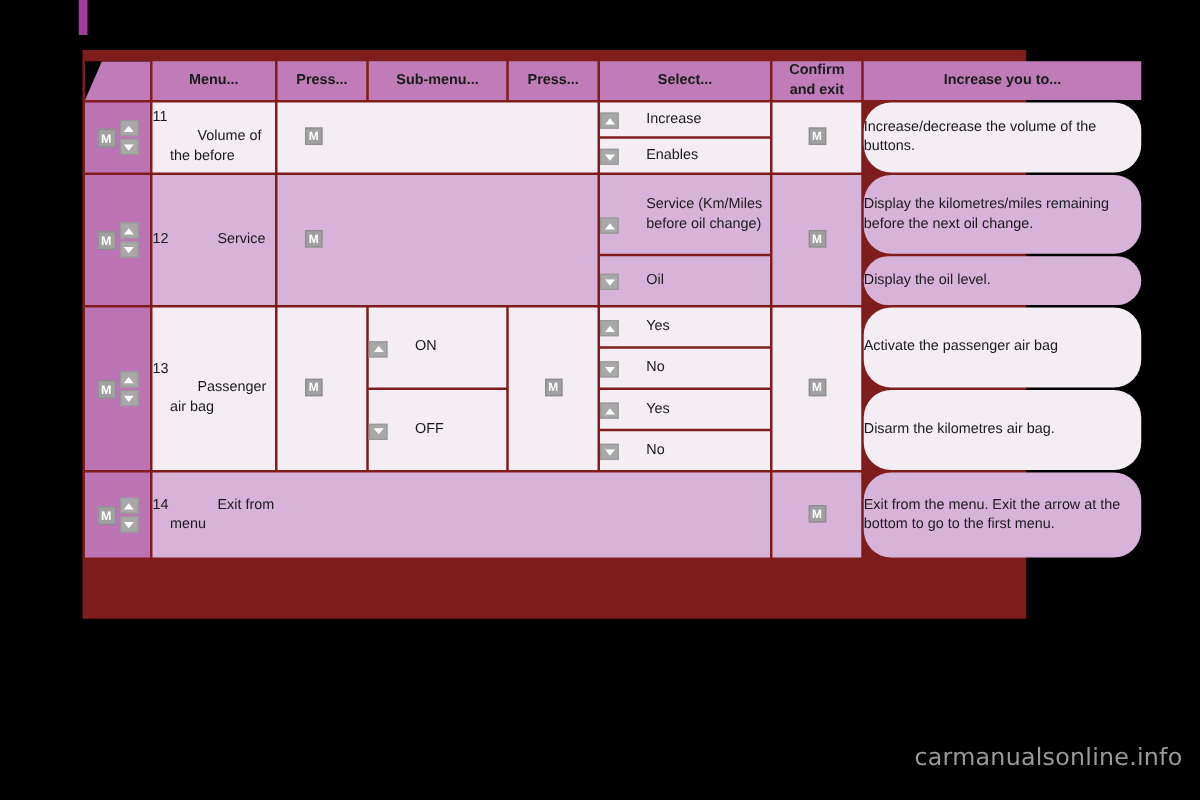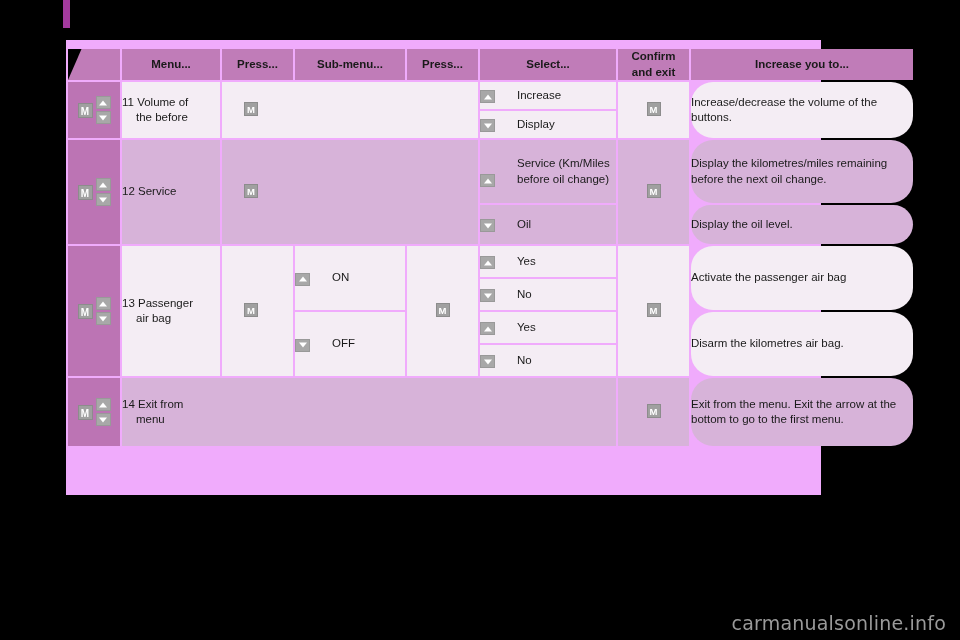--- a/index.html
+++ b/index.html
@@ -9,21 +9,21 @@
     overflow:hidden;position:relative;
   }
   
   #tab-marker{
     position:absolute;left:63px;top:0;width:7px;height:28px;
     background:#a33a9e;
   }
   
   #page-sheet{
     position:absolute;left:66px;top:40px;width:755px;height:455px;
-    background:#f0abfc;
+    background:#7f1d1d;
   }
   
   #menu-table{
     position:absolute;left:0px;top:7px;width:845px;
     border-collapse:separate;border-spacing:2px;
     table-layout:fixed;
   }
   #menu-table td,#menu-table th{
     padding:0;margin:0;vertical-align:middle;
     font-size:11.5px;color:#1a1a1a;line-height:1.35;
@@ -70,30 +70,30 @@
   .abtn.up::after{
     border-left:4px solid transparent;border-right:4px solid transparent;
     border-bottom:5px solid #ffffff;
   }
   .abtn.down::after{
     border-left:4px solid transparent;border-right:4px solid transparent;
     border-top:5px solid #ffffff;
   }
   .menucell{padding:6px 6px 6px 8px;}
   .menucell .num{font-weight:normal;}
-  .menucell .ml{display:inline-block;text-indent:0;}
+  .menucell .ml{display:inline-block;text-indent:0;margin-left:36px;}
   .menucell .l2{display:block;padding-left:14px;}
   .ctr{text-align:center;}
   .selcell{padding:5px 6px 5px 4px;}
   .sel-inner{display:flex;align-items:flex-end;gap:22px;}
   .desc{padding:7px 9px;border-radius:22px;}
   .confirmcell{text-align:center;}
   
   #watermark{
-    position:absolute;right:14px;bottom:6px;
+    position:absolute;right:14px;bottom:23px;
     color:#9a9a9a;font-size:19px;letter-spacing:.2px;
     font-family:"DejaVu Sans",sans-serif;
   }
 </style>
 </head>
 <body>
 
 <div id="tab-marker"></div>
 
 <div id="page-sheet">
@@ -158,21 +158,21 @@
         </td>
         <td class="pale confirmcell" rowspan="2">
           <span class="mbtn sm">M</span>
         </td>
         <td class="pale desc" rowspan="2">Increase/decrease the volume of the buttons.</td>
       </tr>
       <tr>
         <td class="pale selcell" style="height:27px">
           <span class="sel-inner">
             <span class="abtn down"></span>
-            <span>Display</span>
+            <span>Enables</span>
           </span>
         </td>
       </tr>
 
       <tr>
         <td class="navcell deep" rowspan="2" style="height:104px">
           <div class="nav-wrap">
             <span class="mbtn">M</span>
             <span class="arrows">
               <span class="abtn up"></span>

